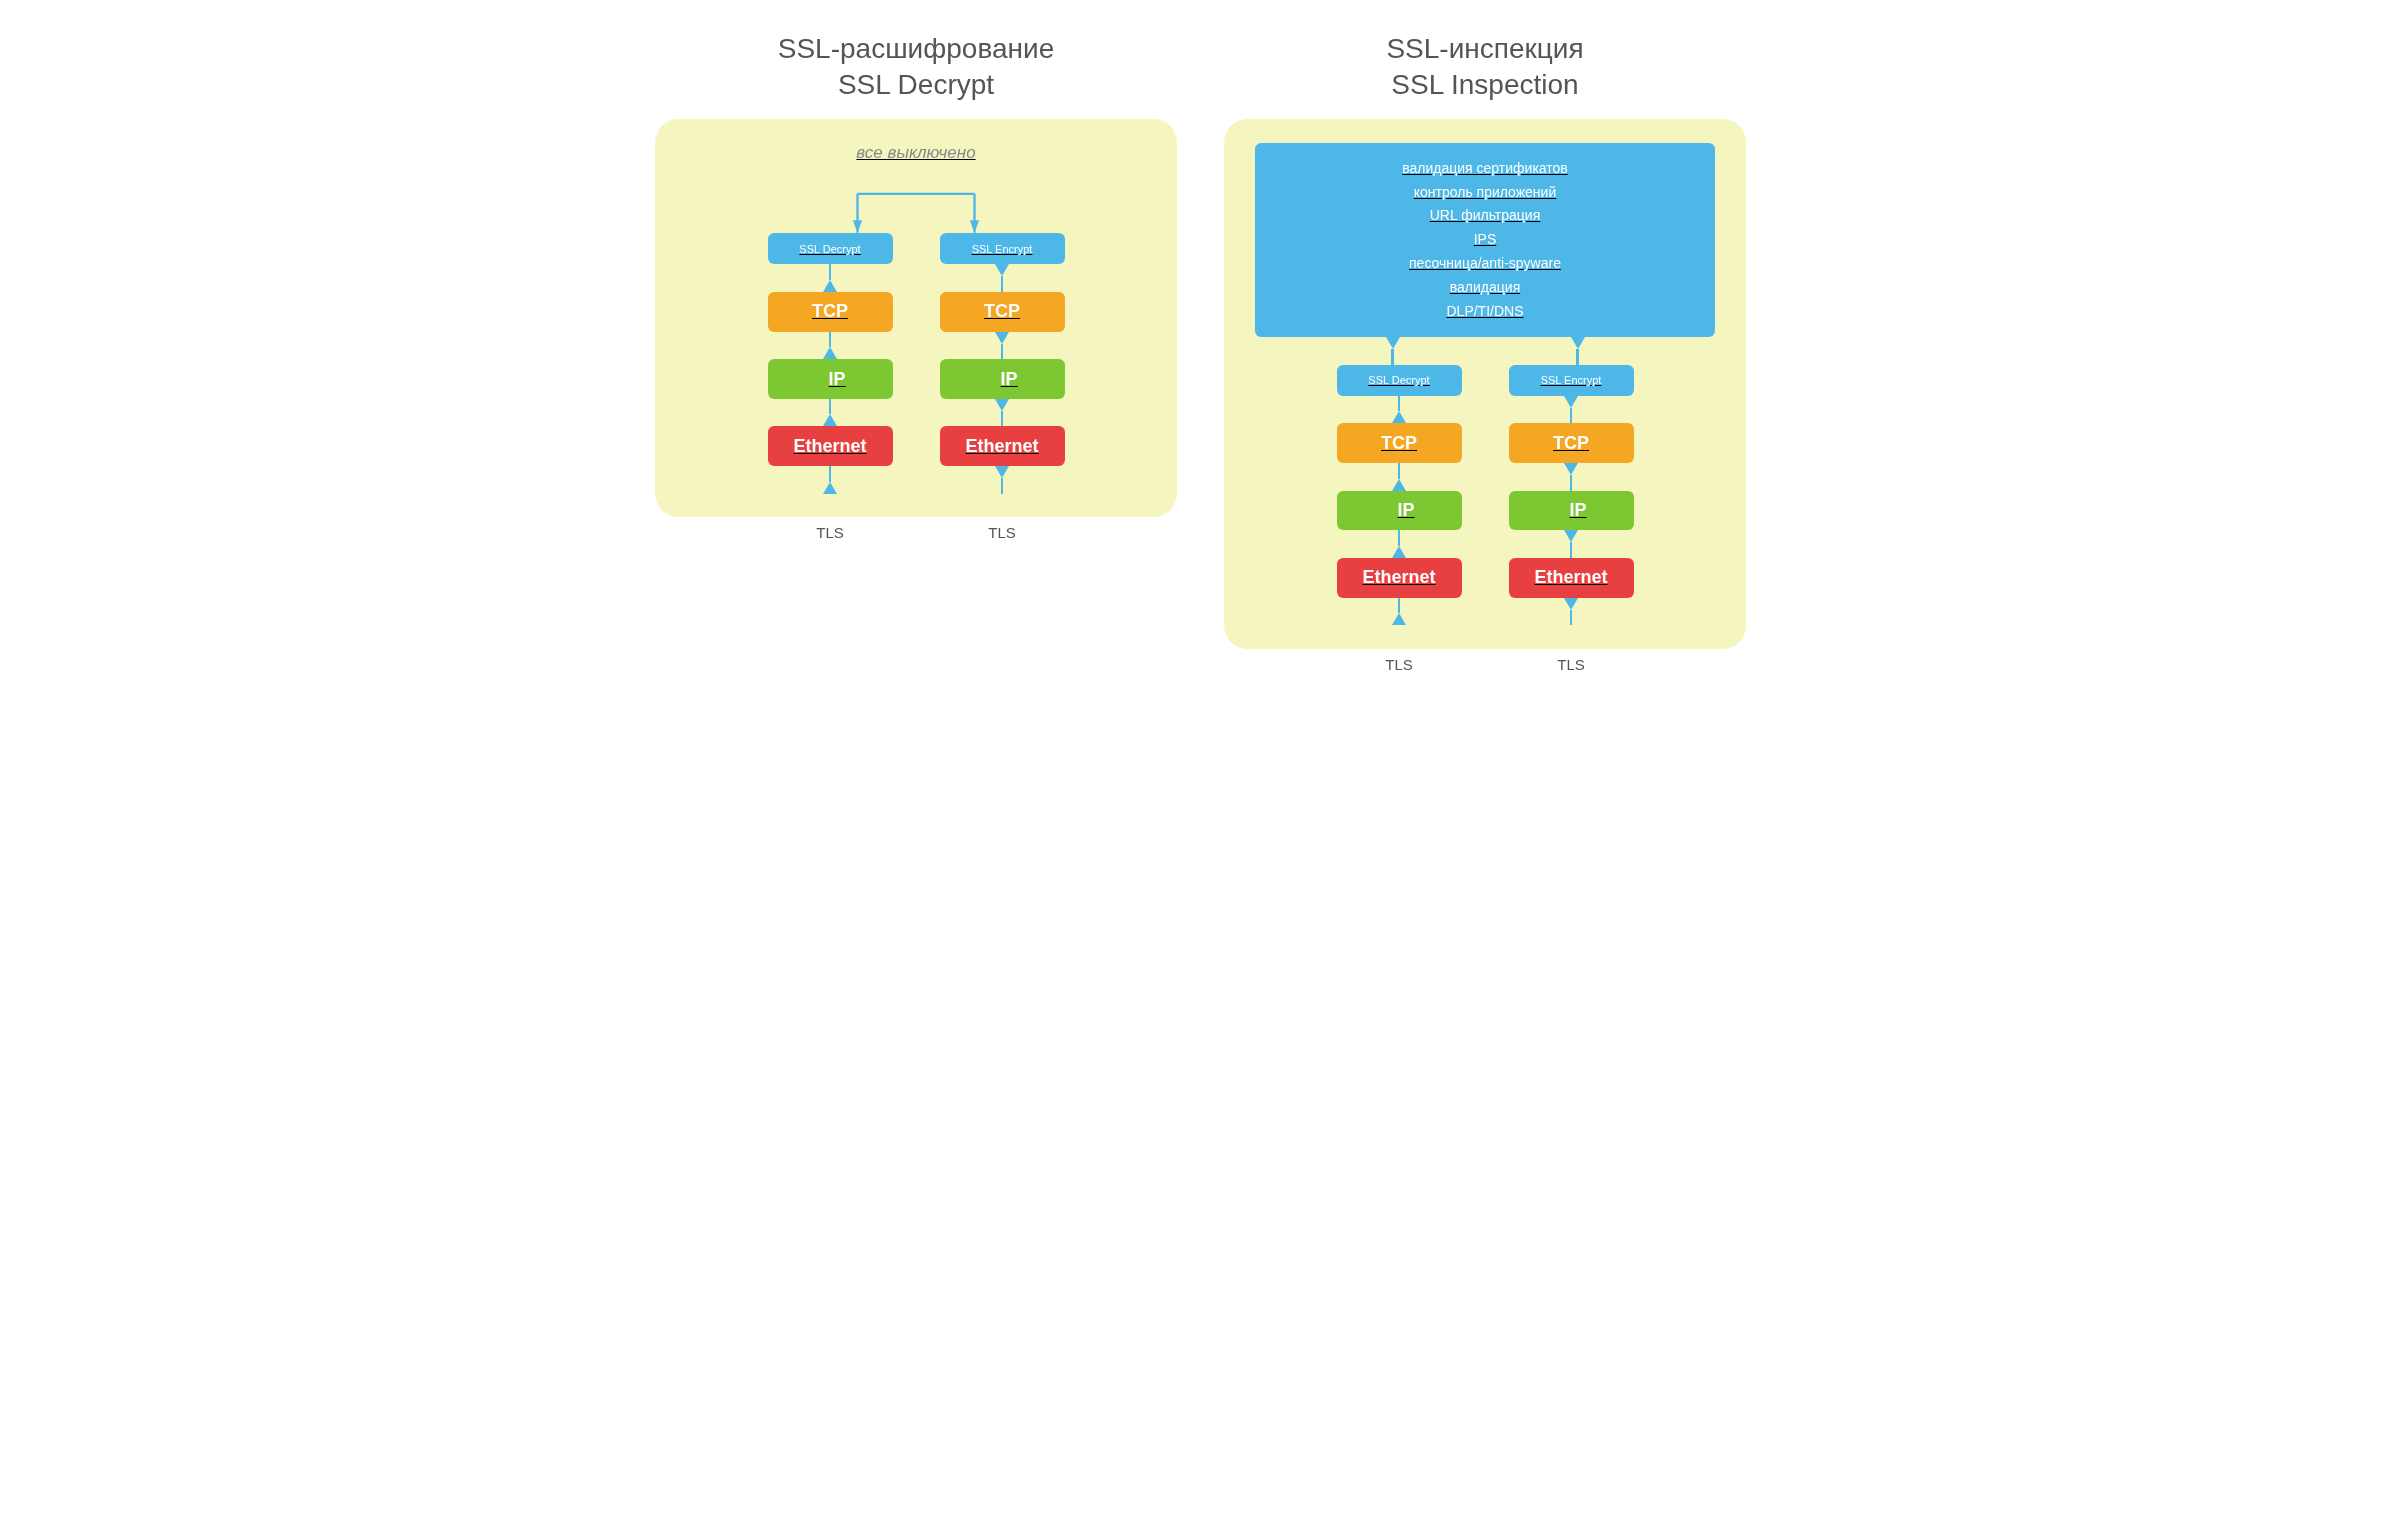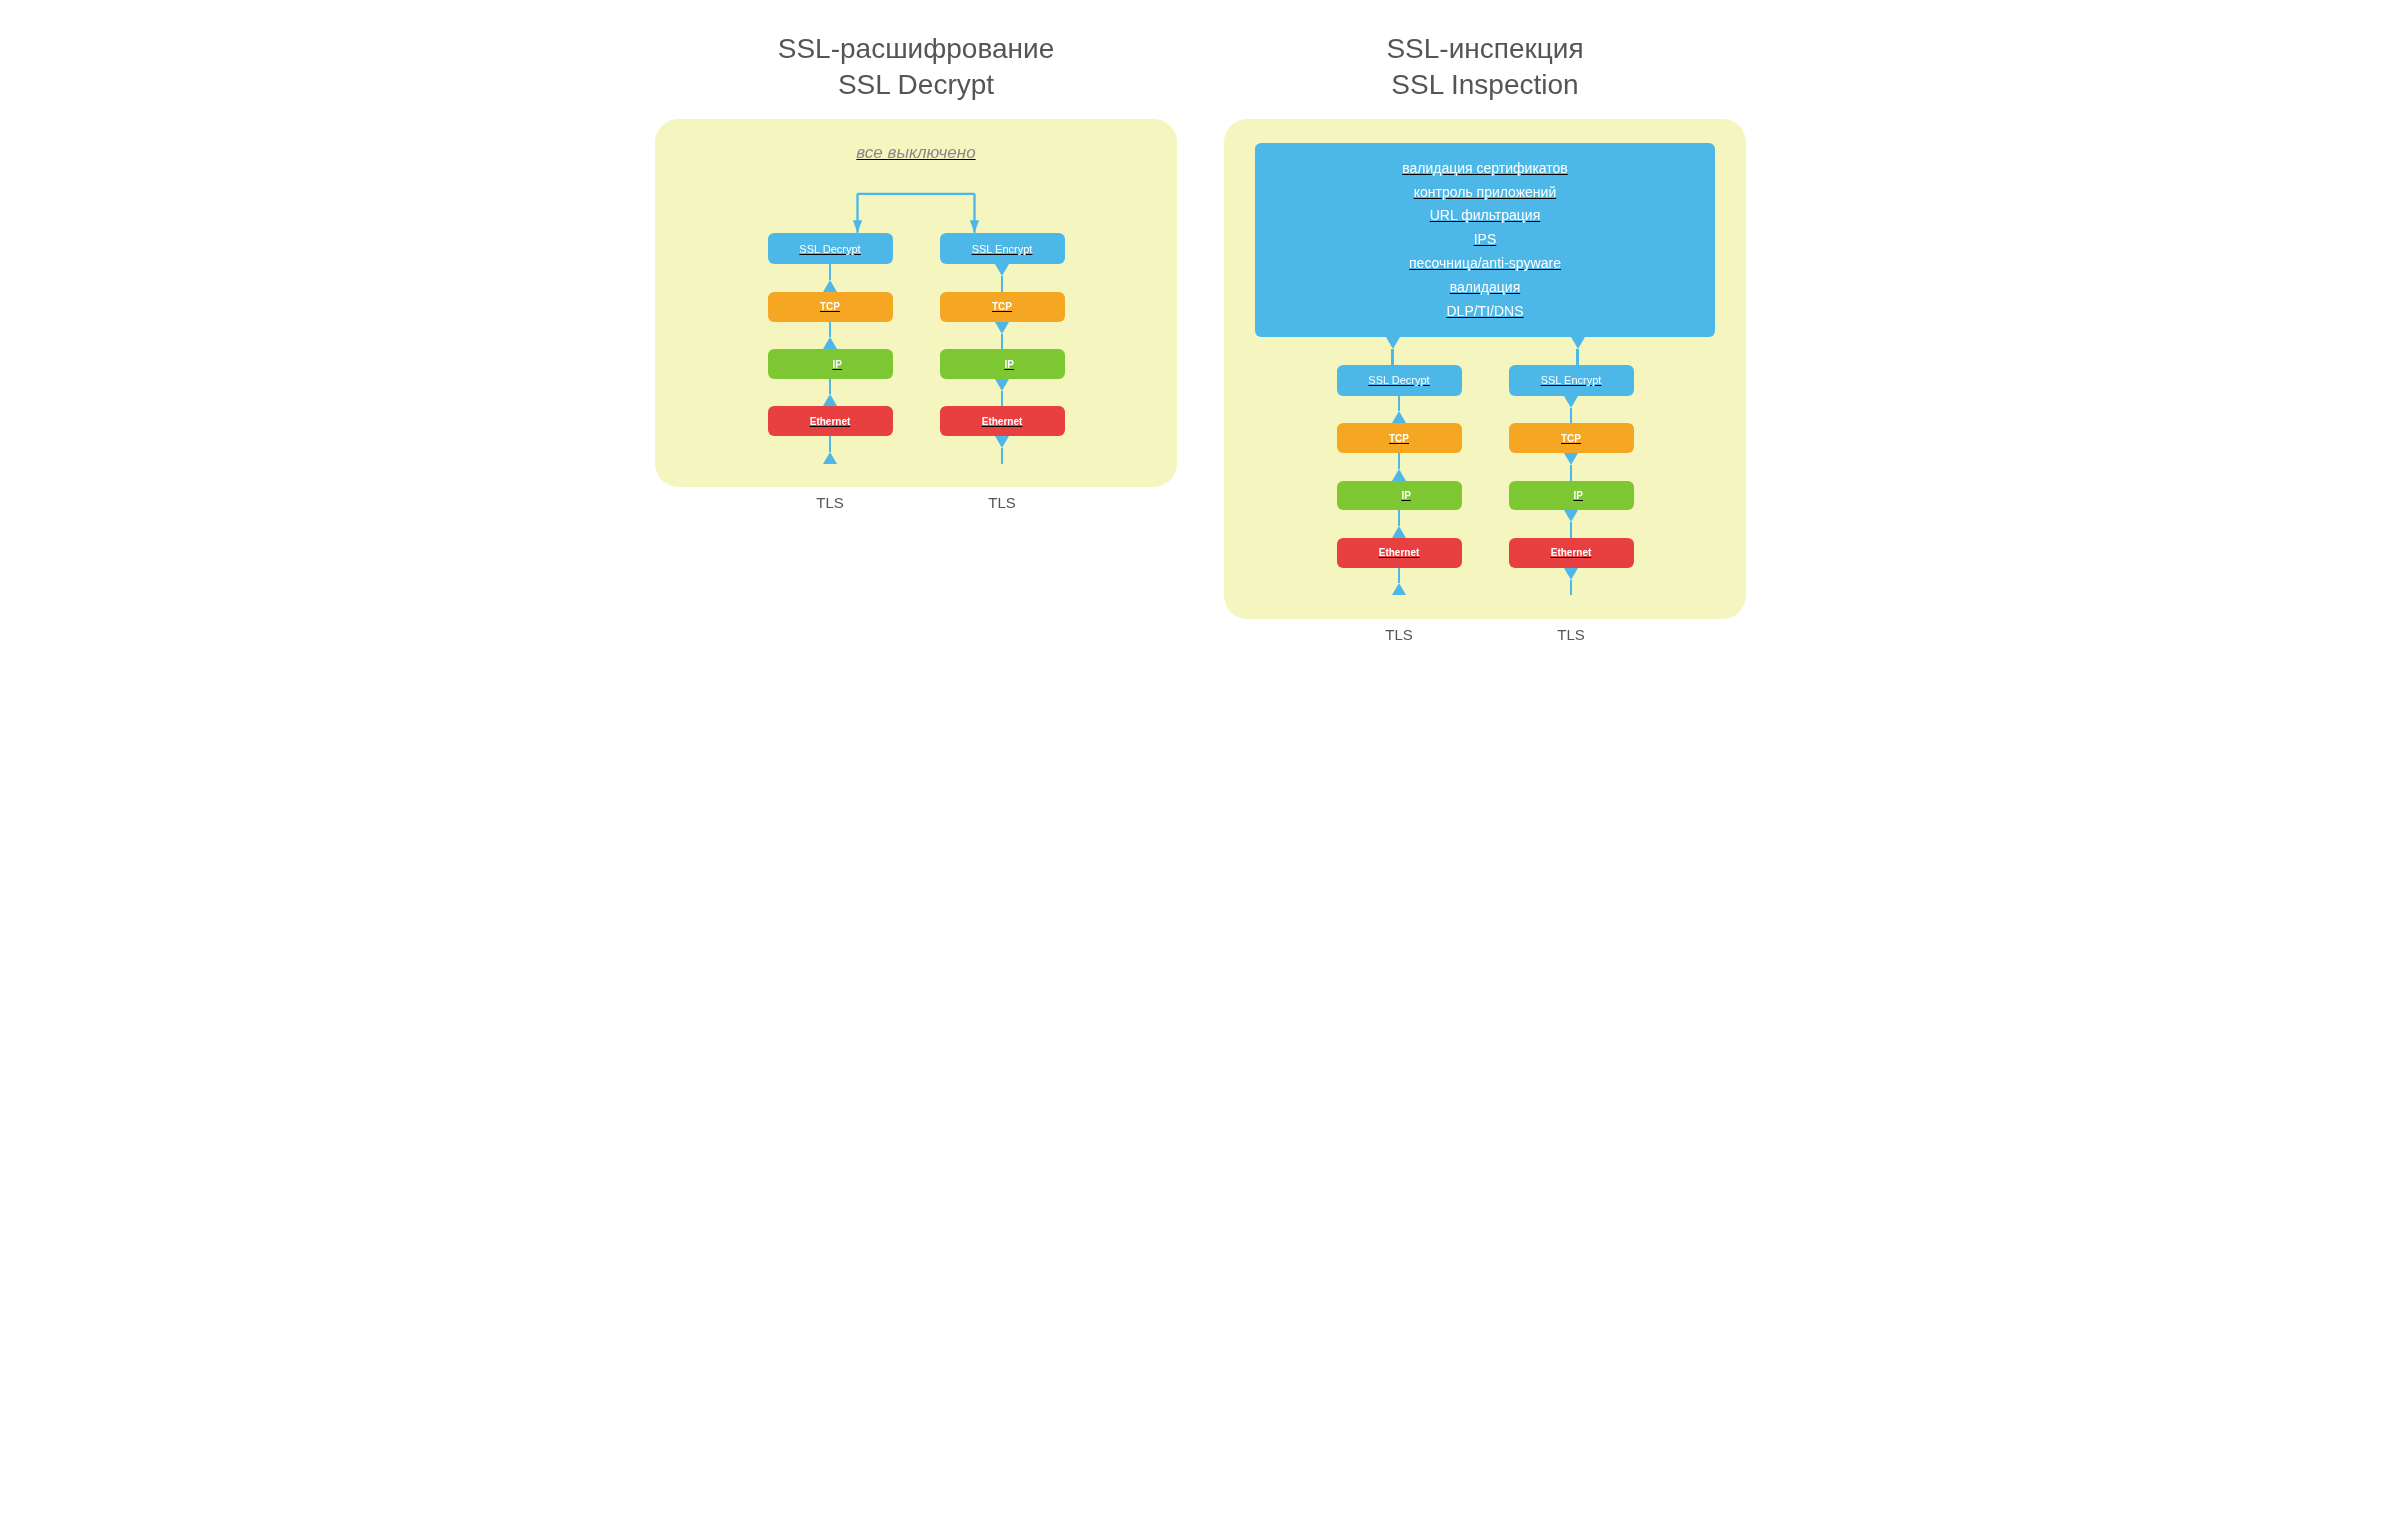--- a/index.html
+++ b/index.html
@@ -57,21 +57,21 @@
       flex-direction: column;
       align-items: center;
       gap: 0;
     }
     .block {
       width: 125px;
       padding: 9.4px 7.8px;
       border-radius: 6.2px;
       text-align: center;
       font-weight: bold;
-      font-size: 10px;
+      font-size: 18px;
       color: #fff;
       position: relative;
     }
     .block-ssl {
       background: #4db8e8;
       font-size: 11px;
       font-weight: normal;
     }
     .block-tcp {
       background: #f5a623;

